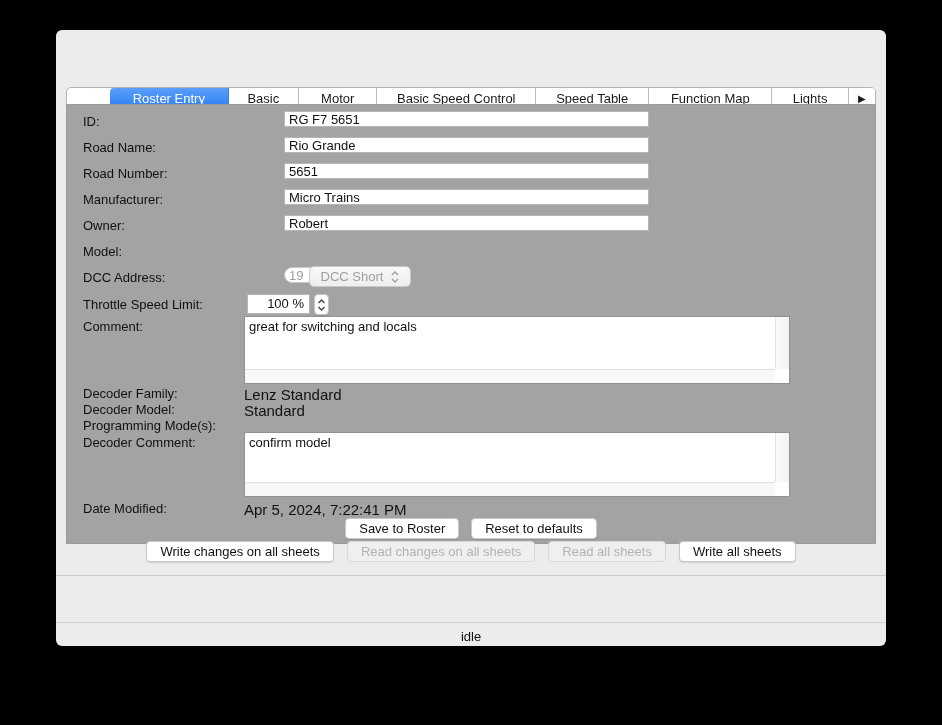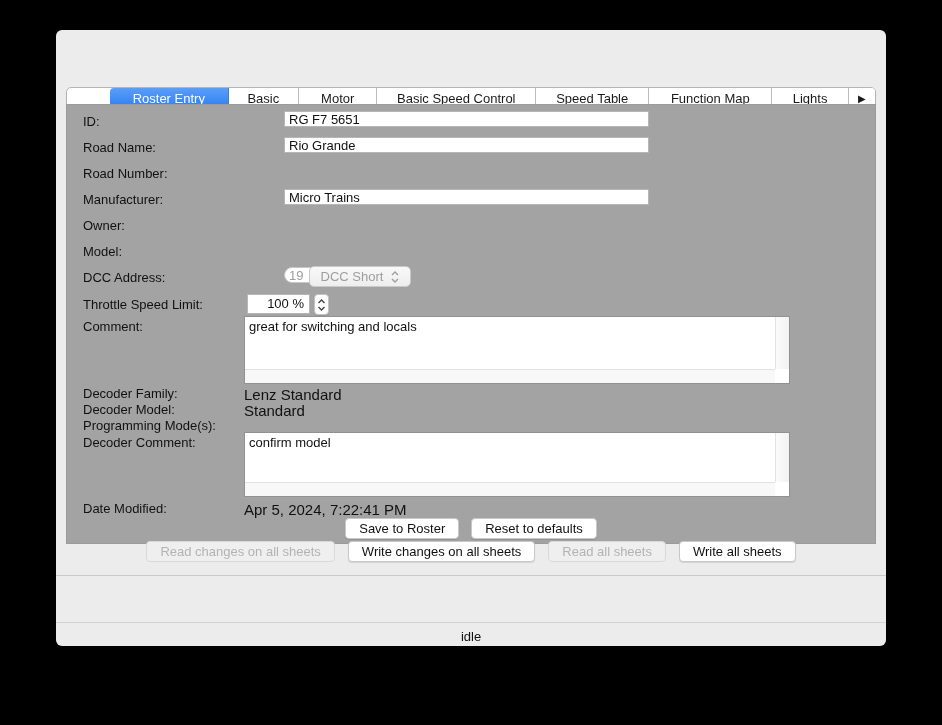--- a/index.html
+++ b/index.html
@@ -163,25 +163,27 @@
 
   <div class="panel">
 
     <div class="flabel" style="top:9px">ID:</div>
     <input class="tfield" style="top: 6px;" value="RG F7 5651">
 
     <div class="flabel" style="top:35px">Road Name:</div>
     <input class="tfield" style="top: 32px;" value="Rio Grande">
 
     <div class="flabel" style="top:61px">Road Number:</div>
+    <input class="tfield" style="top: 58px;" value="5651">
 
     <div class="flabel" style="top:87px">Manufacturer:</div>
     <input class="tfield" style="top: 84px;" value="Micro Trains">
 
     <div class="flabel" style="top:113px">Owner:</div>
+    <input class="tfield" style="top: 110px;" value="Robert">
 
     <div class="flabel" style="top:139px">Model:</div>
 
     <div class="flabel" style="top:165px">DCC Address:</div>
     <input class="tfield small disabled" style="top: 162px;" value="19">
     <div class="dropdown" style="top:161px">
       <span>DCC Short</span>
       <span class="chev">
         <svg width="8" height="14" viewBox="0 0 8 14">
           <polyline points="1,5 4,2 7,5" fill="none" stroke="#9e9e9e" stroke-width="1.4"></polyline>
@@ -225,22 +227,22 @@
     <div class="flabel" style="top:396px">Date Modified:</div>
     <div class="fvalue" style="top:396px">Apr 5, 2024, 7:22:41 PM</div>
 
     <div class="panel-buttons">
       <button class="btn">Save to Roster</button>
       <button class="btn">Reset to defaults</button>
     </div>
   </div>
 
   <div class="actions">
+    <button class="btn">Write changes on all sheets</button>
     <button class="btn disabled">Read changes on all sheets</button>
-    <button class="btn">Write changes on all sheets</button>
     <button class="btn disabled">Read all sheets</button>
     <button class="btn">Write all sheets</button>
   </div>
 
   <div class="hr1"></div>
 
 
   <div class="hr2"></div>
 
   <div class="statusbar">idle</div>

